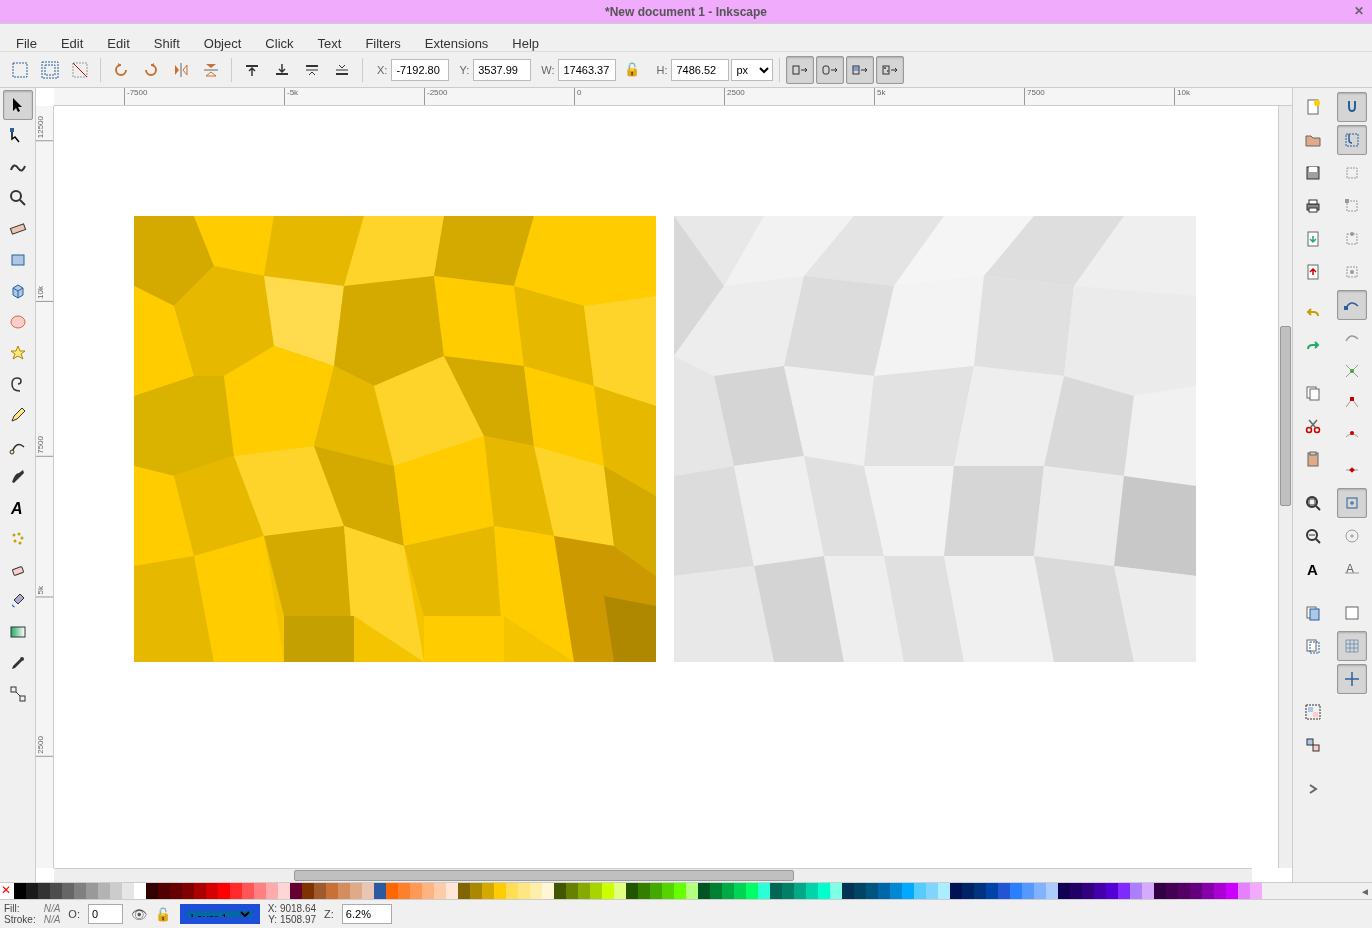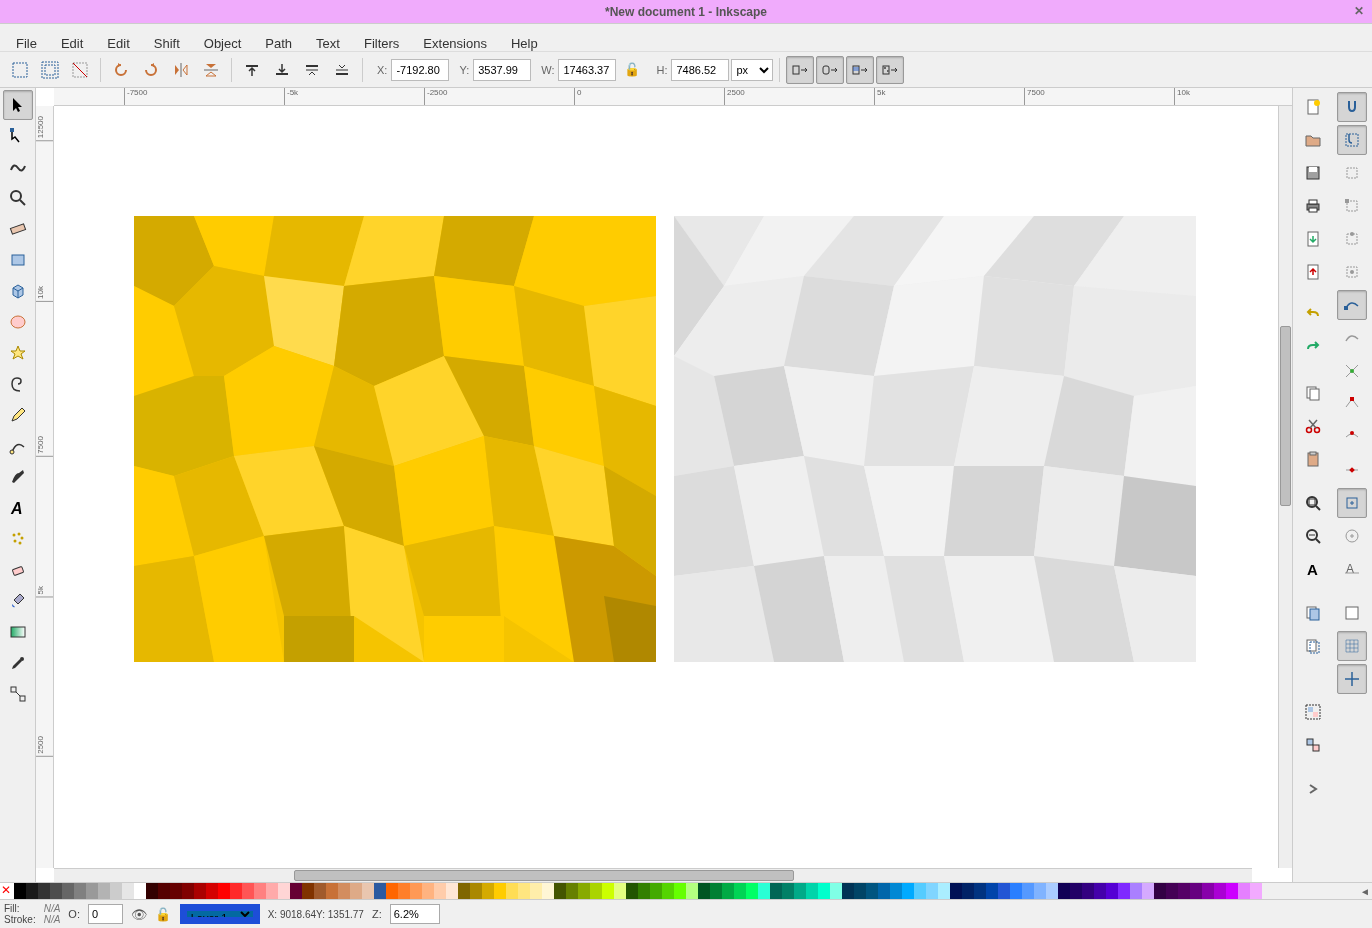--- a/index.html
+++ b/index.html
@@ -41,41 +41,41 @@
 .palette-row { height: 18px; display: flex; align-items: center; border-top: 1px solid #ccc; border-bottom: 1px solid #ccc; }
 .palette { flex: 1; display: flex; overflow: hidden; height: 16px; }
 .swatch { width: 12px; height: 16px; flex-shrink: 0; }
 .nox { width: 14px; height: 16px; background: #fff; position: relative; }
 .nox::after { content: "✕"; color: red; font-size: 12px; position: absolute; left: 1px; top: 0; }
 .statusbar { height: 28px; display: flex; align-items: center; padding: 0 4px; font-size: 11px; color: #444; gap: 8px; background: #f0f0f0; }
 .statusbar .fill-stroke { display: flex; flex-direction: column; font-size: 10px; line-height: 11px; }
 .statusbar .fill-stroke .row { display: flex; gap: 6px; }
 .layer-select { width: 80px; height: 20px; border: 7px solid #1d4ed8; font-size: 11px; background: #0369a1; }
 .status-msg { flex: 1; font-size: 11px; white-space: nowrap; overflow: hidden; }
-.coord-status { display: flex; font-size: 10px; line-height: 11px; text-align: right;}
+.coord-status { display: flex; flex-direction: column; font-size: 10px; line-height: 11px; text-align: right;}
 .zoom-lbl { font-size: 11px; }
 .zoom-input { width: 50px; height: 20px; border: 1px solid #aaa; font-size: 11px; padding: 0 3px; background: #fff;}
 .small-icon { font-size: 13px; color: #555; }
 svg { display: block; }
 </style>
 </head>
 <body>
 
 <div class="titlebar">
   <span>*New document 1 - Inkscape</span>
   <span class="close">✕</span>
 </div>
 
 <div class="menubar">
   <span>File</span>
   <span>Edit</span>
   <span>Edit</span>
   <span>Shift</span>
   <span>Object</span>
-  <span>Path</span>
+  <span>Click</span>
   <span>Text</span>
   <span>Filters</span>
   <span>Extensions</span>
   <span>Help</span>
 </div>
 
 <div class="toolbar">
   <div class="tbtn">
       <svg width="18" height="18">
         <rect x="2" y="2" width="14" height="14" fill="none" stroke="#2a6099" stroke-dasharray="2 1"></rect>
@@ -789,17 +789,17 @@
         <i style="font-style:italic;color:#777">N/A</i>
       </div>
   </div>
   <span>O:</span>
   <input class="zoom-input" style="width: 35px;" value="0">
   <span class="small-icon">👁</span>
   <span class="small-icon">🔓</span>
   <select class="layer-select"><option>Layer 1</option></select>
   <div class="coord-status">
     <div><span>X:</span> <span>9018.64</span></div>
-    <div><span>Y:</span> <span>1351.77</span></div>
+    <div><span>Y:</span> <span>1508.97</span></div>
   </div>
   <span class="zoom-lbl">Z:</span>
   <input class="zoom-input" value="6.2%" style="">
 </div>
 
 </body></html>

